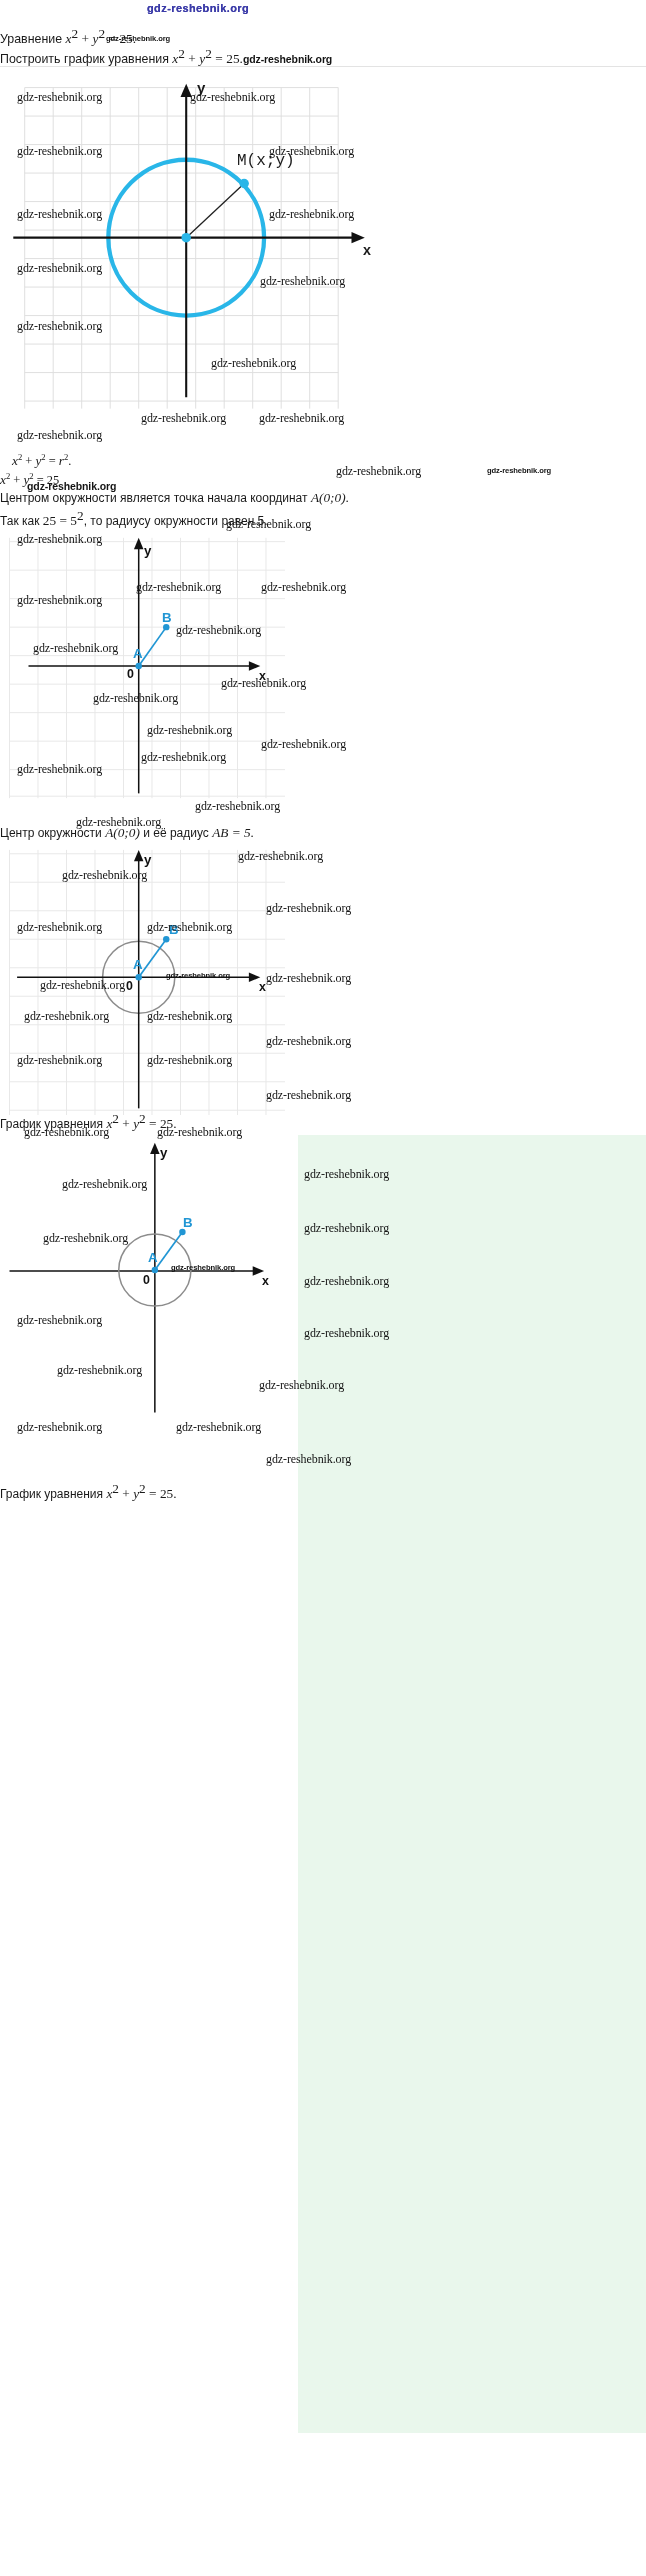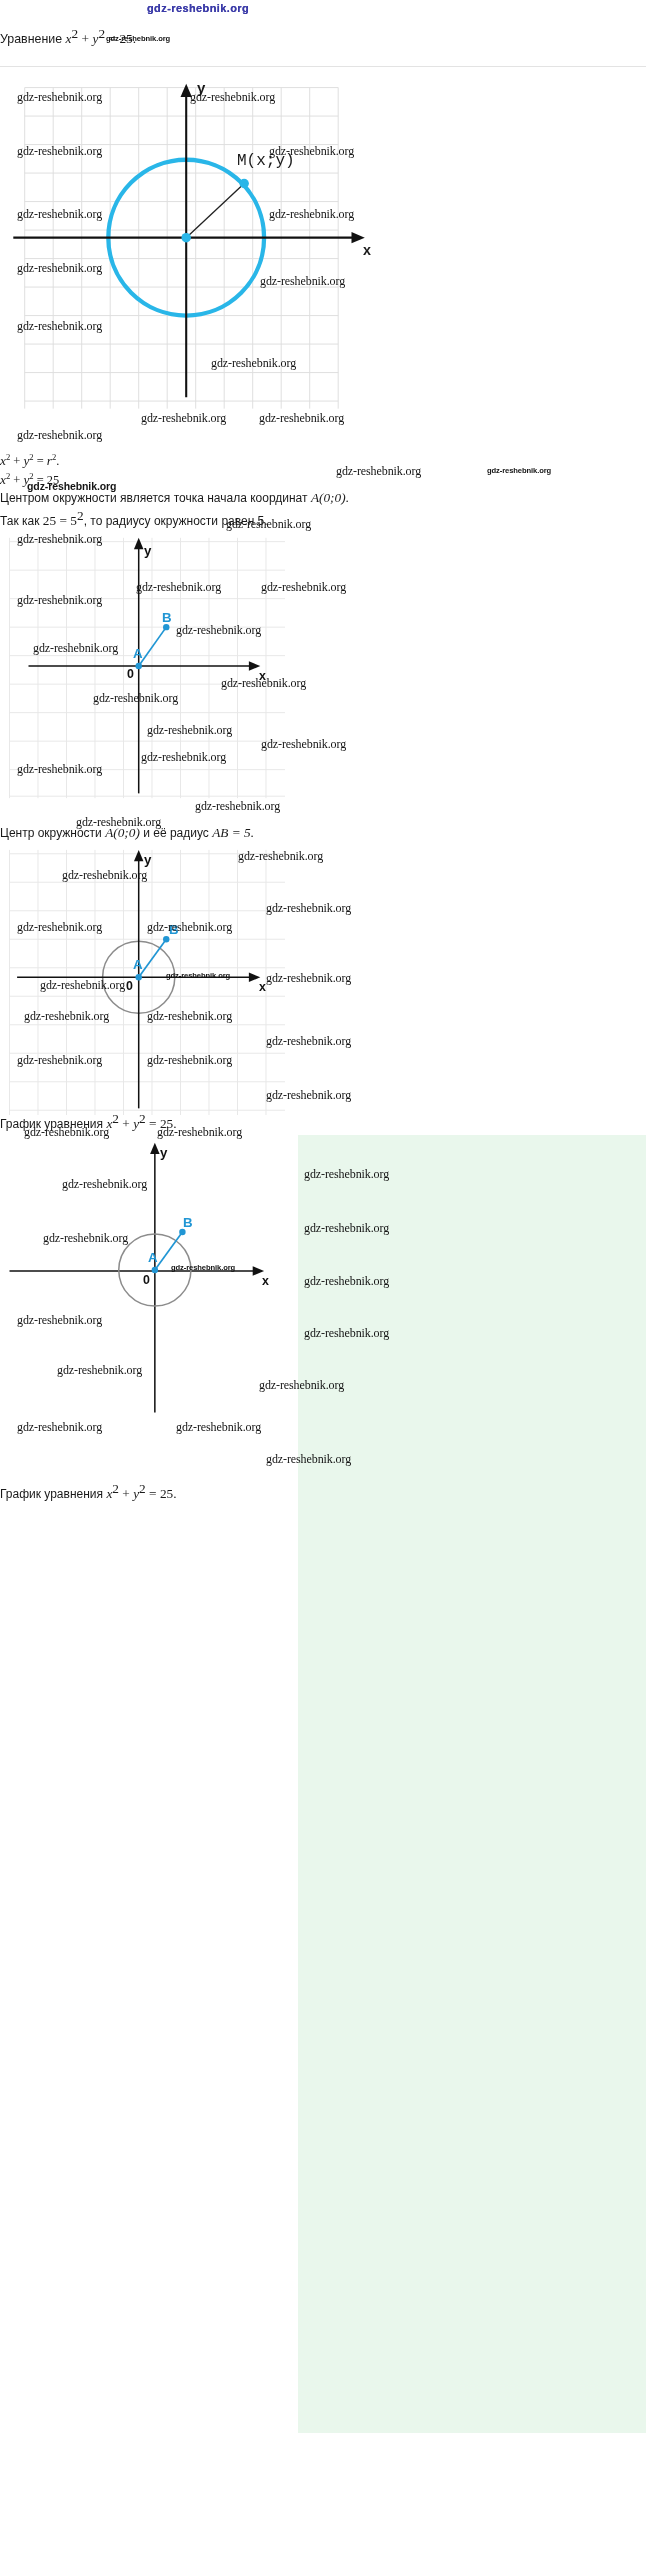--- a/index.html
+++ b/index.html
@@ -67,20 +67,28 @@
     <span>Уравнение</span>
     <span class="mathi">x</span><sup class="mathr">2</sup>
     <span class="mathr">+</span>
     <span class="mathi">y</span><sup class="mathr">2</sup>
     <span class="mathr">=</span>
     <span class="mathr">25.</span>
   </div>
 
   <div class="wm small" style="left:106px;top:34px;">gdz-reshebnik.org</div>
 
+  <div class="txt" style="left:0px;top:46px;">
+    <span>Построить график уравнения</span>
+    <span class="mathi">x</span><sup class="mathr">2</sup>
+    <span class="mathr">+</span>
+    <span class="mathi">y</span><sup class="mathr">2</sup>
+    <span class="mathr">=</span>
+    <span class="mathr">25.</span><span class="wm sans" style="position:static;">gdz-reshebnik.org</span>
+  </div>
 
   <div class="hr" style="top:66px;"></div>
 
   <div class="fig" style="left:0px;top:74px;">
     <svg width="380" height="352" viewBox="0 0 400 370">
 
       <g stroke="#dddddd" stroke-width="1">
         <line x1="26" y1="14" x2="26" y2="352"></line>
         <line x1="56" y1="14" x2="56" y2="352"></line>
         <line x1="86" y1="14" x2="86" y2="352"></line>
@@ -132,21 +140,21 @@
   <div class="wm" style="left:17px;top:207px;">gdz-reshebnik.org</div>
   <div class="wm" style="left:269px;top:207px;">gdz-reshebnik.org</div>
   <div class="wm" style="left:17px;top:261px;">gdz-reshebnik.org</div>
   <div class="wm" style="left:260px;top:274px;">gdz-reshebnik.org</div>
   <div class="wm" style="left:17px;top:319px;">gdz-reshebnik.org</div>
   <div class="wm" style="left:211px;top:356px;">gdz-reshebnik.org</div>
   <div class="wm" style="left:141px;top:411px;">gdz-reshebnik.org</div>
   <div class="wm" style="left:259px;top:411px;">gdz-reshebnik.org</div>
   <div class="wm" style="left:17px;top:428px;">gdz-reshebnik.org</div>
 
-  <div class="txt mathr" style="left:0px;top:452px;font-size:12.4px;">
+  <div class="txt mathr" style="left:0px;top:452px;font-size:12.4px;padding-left:12px;">
     <span class="mathi">x</span><sup>2</sup>
     <span>+</span>
     <span class="mathi">y</span><sup>2</sup>
     <span>=</span>
     <span class="mathi">r</span><sup>2</sup><span>.</span>
   </div>
   <div class="wm" style="left:336px;top:464px;">gdz-reshebnik.org</div>
   <div class="wm small" style="left:487px;top:466px;">gdz-reshebnik.org</div>
 
   <div class="txt mathr" style="left:0px;top:471px;font-size:12.4px;">

